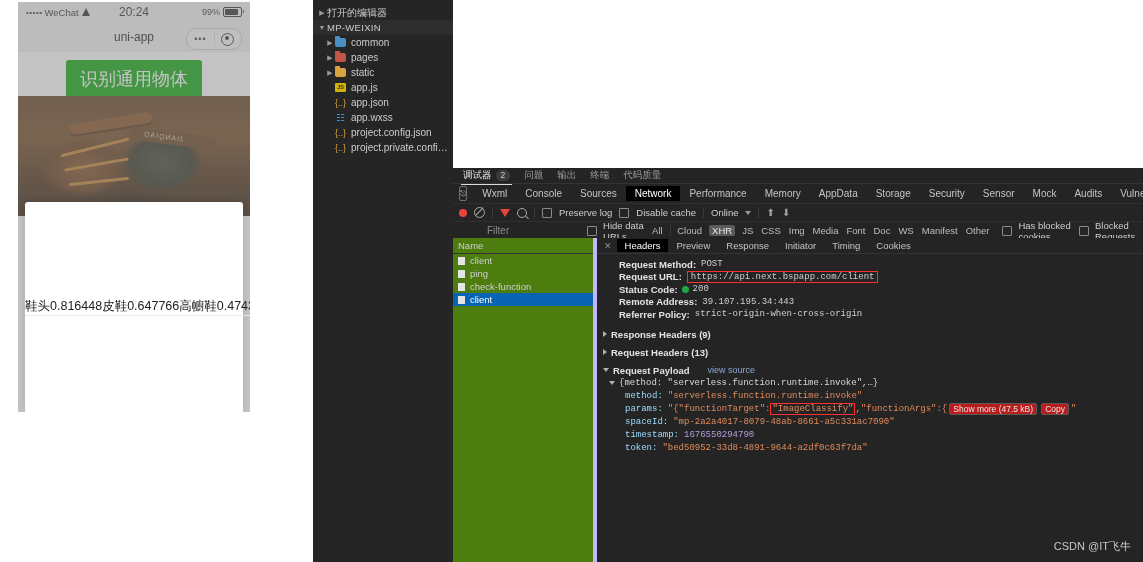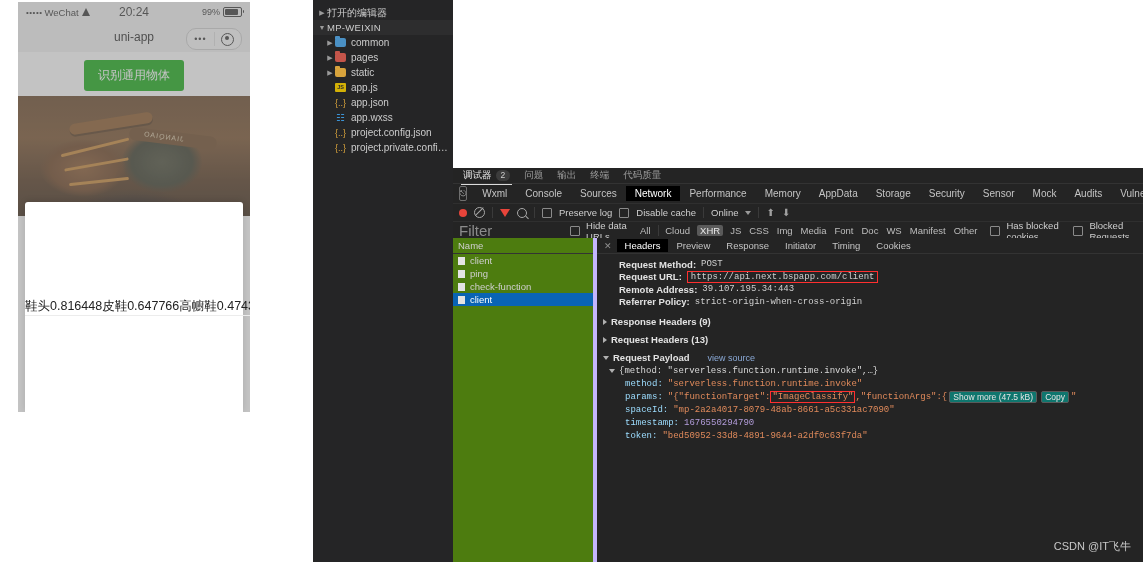--- a/index.html
+++ b/index.html
@@ -52,21 +52,21 @@
     display:flex; align-items:center; justify-content:space-around;
   }
   .cap-dots{ letter-spacing:1px; font-size:9px; color:#3b3b3b; line-height:1;}
   .cap-circle{width:11px;height:11px;border:1.3px solid #3b3b3b;border-radius:50%;position:relative;}
   .cap-circle:after{content:"";position:absolute;left:2.7px;top:2.7px;width:4px;height:4px;background:#3b3b3b;border-radius:50%;}
   .cap-sep{position:absolute;left:50%;top:3px;bottom:3px;width:1px;background:#dedede;}
 
   .page-body { position:relative; height: 360px; background:#ffffff; }
   .recog-btn {
     position:absolute; left:50%; transform:translateX(-50%); top:8px;
-    background:#1aad19; color:#fff; font-size:12px;
+    background:#1aad19; color:#fff; font-size:18px;
     padding:7px 14px; border-radius:3px; white-space:nowrap;
   }
   .photo {
     position:absolute; left:0; right:0; top:44px; height:120px;
     background:
       radial-gradient(ellipse 60px 40px at 28% 60%, #8a5a32 0%, #6e4526 55%, rgba(110,69,38,0) 72%),
       radial-gradient(ellipse 55px 42px at 62% 55%, #4d4f3c 0%, #3c3e2e 55%, rgba(60,62,46,0) 74%),
       radial-gradient(ellipse 80px 30px at 50% 95%, #2e2a26 0%, rgba(46,42,38,0) 70%),
       linear-gradient(180deg,#6b4a2c 0%, #7a5330 35%, #563a22 70%, #3e2c1b 100%);
     overflow:hidden;
@@ -144,21 +144,21 @@
   .funnel{width:0;height:0;border-left:5px solid transparent;border-right:5px solid transparent;border-top:8px solid #e8443a;}
   .mag{width:8px;height:8px;border:1.3px solid #a8a8a8;border-radius:50%;position:relative;}
   .mag:after{content:"";position:absolute;right:-3px;bottom:-2px;width:4px;height:1.3px;background:#a8a8a8;transform:rotate(45deg);}
   .cb{width:8px;height:8px;border:1px solid #8a8a8a;border-radius:1px;display:inline-block;flex:0 0 8px;}
   .tb-lbl{color:#cfcfcf;font-size:9.5px;}
   .vsep{width:1px;height:11px;background:#3a3a3a;}
   .caret-dn{width:0;height:0;border-left:3.5px solid transparent;border-right:3.5px solid transparent;border-top:4px solid #9a9a9a;}
   .arrow-up, .arrow-dn { color:#a0a0a0; font-size:10px; }
 
   .filter-row{height:17px;display:flex;align-items:center;gap:6px;padding-left:6px;border-top:1px solid #2f2f2f;border-bottom:1px solid #2f2f2f;}
-  .filter-input{color:#8c8c8c;font-size:15px;width:150px;}
+  .filter-input{color:#8c8c8c;font-size:10px;width:150px;margin-left:28px;}
   .rt{color:#bdbdbd;font-size:9.5px;padding:0 1px;}
   .rt.on{background:#5a5a5a;color:#e8e8e8;border-radius:2px;padding:0 3px;}
 
   .net-body{position:absolute;left:0;right:0;top:70px;bottom:0;display:flex;}
   .net-list{width:140px;flex:0 0 140px;background:#4d7c0f;border-right:4px solid #c4b5fd;}
   .nl-head{height:15px;display:flex;align-items:center;padding-left:5px;color:#cfcfcf;font-size:9.5px;border-bottom:1px solid #333;}
   .nl-row{height:13px;display:flex;align-items:center;padding-left:5px;gap:5px;color:#cfcfcf;font-size:9.5px;}
   .nl-row.sel{background:#0a64b4;color:#ffffff;}
   .nl-sq{width:7px;height:8px;background:#e4e4e4;flex:0 0 7px;}
 
@@ -176,21 +176,21 @@
   .k{color:#e2e2e2;font-weight:bold;white-space:nowrap;}
   .v{color:#cfcfcf;font-family:"Liberation Mono","DejaVu Sans Mono",monospace;font-size:9px;margin-left:5px;white-space:nowrap;}
   .boxed{border:1.5px solid #ff2f2f;padding:0 3px;}
   .status-dot{width:7px;height:7px;border-radius:50%;background:#1aa84a;display:inline-block;margin:0 4px;}
   .view-src{color:#8aa9d6;font-size:9px;font-weight:normal;margin-left:14px;}
   .pl-line{font-family:"Liberation Mono","DejaVu Sans Mono",monospace;font-size:9px;height:13px;display:flex;align-items:center;white-space:nowrap;}
   .key-name{color:#9cdcfe;}
   .str{color:#e08a5b;}
   .num{color:#b39ddb;}
   .plain{color:#d8d8d8;}
-  .mini-btn{background:#0f766e;border:1px solid #5a5a5a;border-radius:2px;color:#e6e6e6;font-size:8.5px;padding:0 3px;margin:0 2px;font-family:"Liberation Sans",sans-serif;}
+  .mini-btn{background:#b91c1c;border:1px solid #5a5a5a;border-radius:2px;color:#e6e6e6;font-size:8.5px;padding:0 3px;margin:0 2px;font-family:"Liberation Sans",sans-serif;}
   .hl-red{border:1.5px solid #ff2f2f;padding:0 1px;}
 
   .watermark{position:absolute;right:12px;bottom:8px;color:#c8c8c8;font-size:11px;}
 </style>
 </head>
 <body>
 
 <div class="root">
 
   <div class="phone">
@@ -395,20 +395,25 @@
         <div class="sect">
           <div class="kv">
             <span class="k">Request Method:</span>
             <span class="v">POST</span>
           </div>
           <div class="kv">
             <span class="k">Request URL:</span>
             <span class="v boxed">https://api.next.bspapp.com/client</span>
           </div>
           <div class="kv">
+            <span class="k">Status Code:</span>
+            <span class="status-dot"></span>
+            <span class="v" style="margin-left:0;">200</span>
+          </div>
+          <div class="kv">
             <span class="k">Remote Address:</span>
             <span class="v">39.107.195.34:443</span>
           </div>
           <div class="kv">
             <span class="k">Referrer Policy:</span>
             <span class="v">strict-origin-when-cross-origin</span>
           </div>
         </div>
 
         <div class="sect-hd" style="margin-top:7px;">

